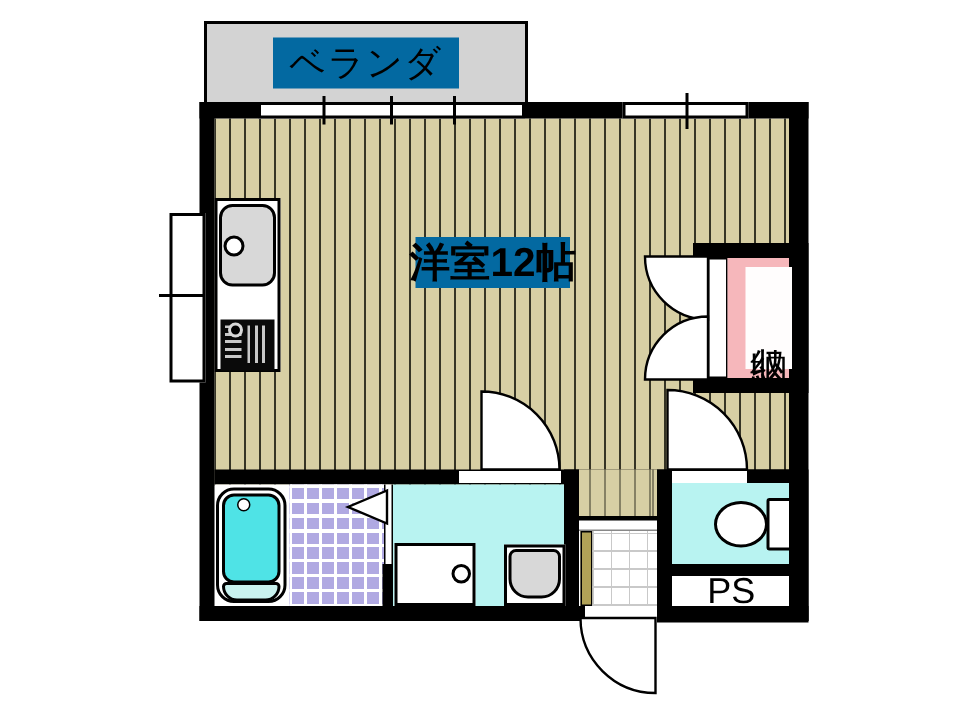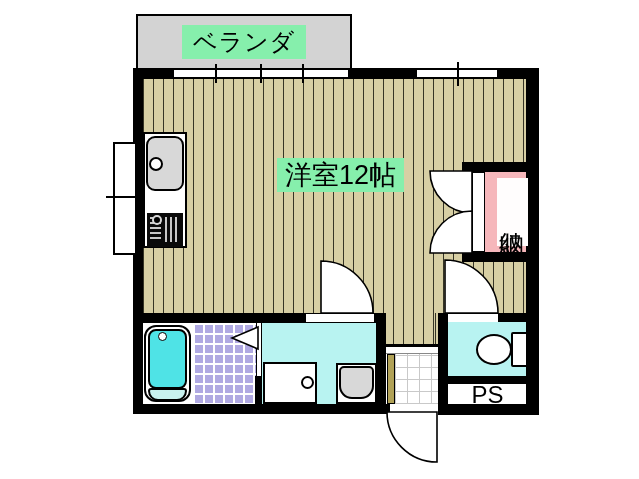--- a/index.html
+++ b/index.html
@@ -1,21 +1,21 @@
 <!DOCTYPE html>
 <html><head>
 <meta charset="utf-8">
 <style>
   html,body{margin:0;padding:0;background:#fff;}
   #plan{position:relative;width:639px;height:479px;background:#fff;overflow:hidden;
         font-family:"Liberation Sans",sans-serif;color:#000;}
   #plan *{box-sizing:border-box;}
   .abs{position:absolute;}
   .wall{position:absolute;background:#000;}
-  .lbl{position:absolute;background:#86efac;display:flex;align-items:center;justify-content:center;
+  .lbl{position:absolute;background:#0369a1;display:flex;align-items:center;justify-content:center;
        font-weight:500;white-space:nowrap;}
   .floor{position:absolute;
      background-image:repeating-linear-gradient(90deg,rgba(25,25,15,.85) 0 1px,transparent 1px 10px);
      background-color:#d7cfa4;}
   .tilefloor{position:absolute;background-color:#b0a9e2;
      background-image:repeating-linear-gradient(0deg,#fff 0 2px,transparent 2px 10px),
                       repeating-linear-gradient(90deg,#fff 0 2px,transparent 2px 10px);}
   .genkan{position:absolute;background-color:#fff;
      background-image:repeating-linear-gradient(0deg,#c9c9c9 0 1px,transparent 1px 12px),
                       repeating-linear-gradient(90deg,#c9c9c9 0 1px,transparent 1px 12px);}
@@ -101,16 +101,16 @@
     <g fill="#ffffff" stroke="#000000" stroke-width="1.6">
       <path d="M321,313 L321,261 A52,52 0 0 1 373,313 Z"></path>
       <path d="M445,313 L445,260 A53,53 0 0 1 498,313 Z"></path>
       <path d="M472,171 L430,171 A42,42 0 0 0 472,213 Z"></path>
       <path d="M472,253 L430,253 A42,42 0 0 1 472,211 Z"></path>
       <path d="M437,412 L437,462 A50,50 0 0 1 387,412 Z"></path>
       <path d="M258,327 L232,338 L258,349 Z"></path>
     </g>
   </svg>
 
-  <div class="lbl" style="left:277px;top:158px;width:127px;height:34px;font-size:27px;">洋室12帖</div>
+  <div class="lbl" style="left:277px;top:158px;width:103px;height:34px;font-size:27px;font-weight:bold;">洋室12帖</div>
   <div class="lbl" style="left:497px;top:178px;width:31px;height:68px;font-size:25px;writing-mode:vertical-rl;background:#fffdfd;">収納</div>
 
 </div>
 
 </body></html>

